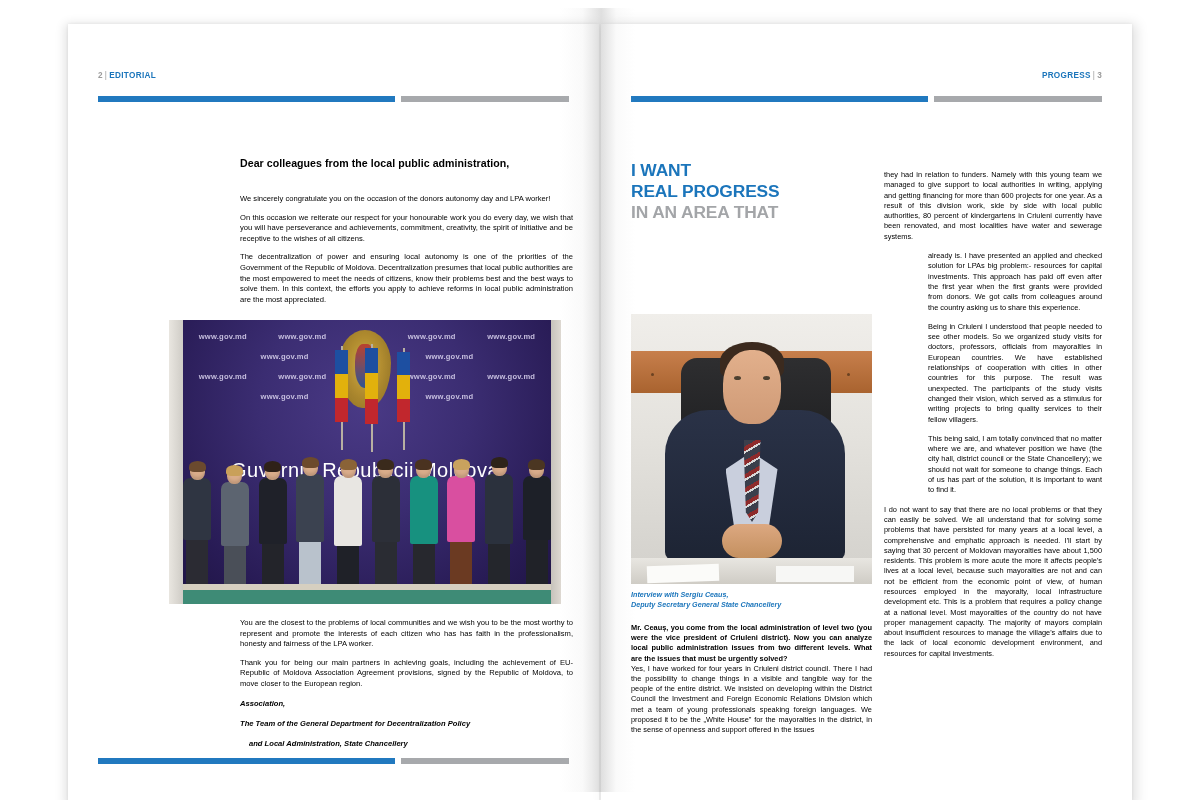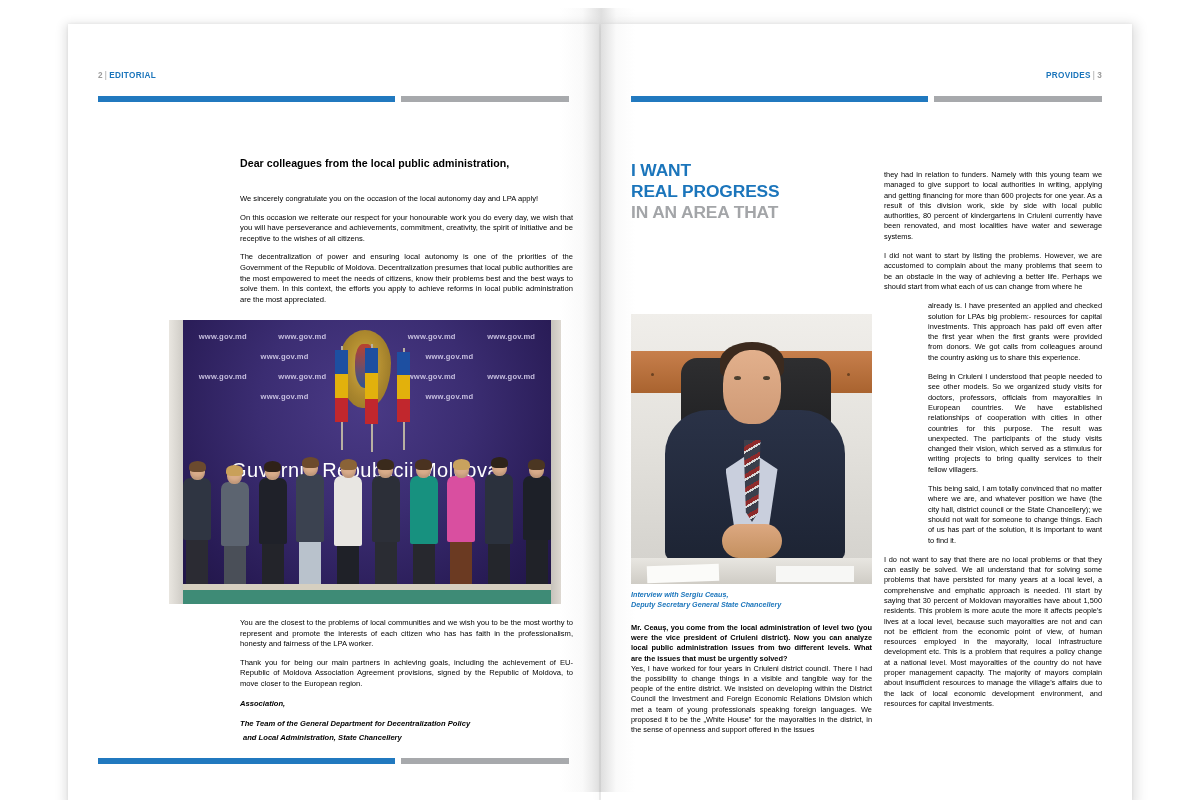--- a/index.html
+++ b/index.html
@@ -425,21 +425,21 @@
     </div>
 
     <div class="rule" id="rule-left-top">
       <div class="blue"></div>
       <div class="gap"></div>
       <div class="grey"></div>
     </div>
 
     <div id="editorial">
       <h1>Dear colleagues from the local public administration,</h1>
-      <p>We sincerely congratulate you on the occasion of the local autonomy day and LPA apply!</p>
+      <p>We sincerely congratulate you on the occasion of the donors autonomy day and LPA worker!</p>
       <p>On this occasion we reiterate our respect for your honourable work you do every day, we wish that you will have perseverance and achievements, commitment, creativity, the spirit of initiative and be receptive to the wishes of all citizens.</p>
       <p>The decentralization of power and ensuring local autonomy is one of the priorities of the Government of the Republic of Moldova. Decentralization presumes that local public authorities are the most empowered to meet the needs of citizens, know their problems best and the best ways to solve them. In this context, the efforts you apply to achieve reforms in local public administration are the most appreciated.</p>
     </div>
 
     <div id="photo-group">
       <div class="backdrop"></div>
       <div class="wall-left"></div>
       <div class="wall-right"></div>
 
       <div class="wmrow" id="wm1">
@@ -554,34 +554,34 @@
       </div>
       <div id="floor-edge"></div>
       <div id="floor"></div>
     </div>
 
     <div style="position:absolute; left:172px; top:594px; width:333px;">
       <p style="margin:0 0 8px 0; font-size:7.6px; line-height:10.6px; text-align:justify;">You are the closest to the problems of local communities and we wish you to be the most worthy to represent and promote the interests of each citizen who has has faith in the professionalism, honesty and fairness of the LPA worker.</p>
       <p style="margin:0 0 9px 0; font-size:7.6px; line-height:10.6px; text-align:justify;">Thank you for being our main partners in achieving goals, including the achievement of EU-Republic of Moldova Association Agreement provisions, signed by the Republic of Moldova, to move closer to the European region.</p>
       <p class="sig-italic" style="margin:0 0 10px 0; font-size:7.6px; line-height:10.6px;">Association,</p>
       <p class="sig-italic" style="margin:0; font-size:7.6px; line-height:10.6px;">The Team of the General Department for Decentralization Policy</p>
-      <p class="sig-italic" style="margin:3px; font-size:7.6px; line-height:10.6px;">and Local Administration, State Chancellery</p>
+      <p class="sig-italic" style="margin:9px; font-size:7.6px; line-height:10.6px;">and Local Administration, State Chancellery</p>
     </div>
 
     <div class="rule" id="rule-left-bot">
       <div class="blue"></div>
       <div class="gap"></div>
       <div class="grey"></div>
     </div>
   </div>
 
   <div class="page" id="page-right">
 
     <div class="folio" id="folio-right">
-      <span>PROVIDES</span><span class="sep">|</span><span class="num">3</span>
+      <span>PROGRESS</span><span class="sep">|</span><span class="num">3</span>
     </div>
 
     <div class="rule" id="rule-right-top">
       <div class="blue"></div>
       <div class="gap"></div>
       <div class="grey"></div>
     </div>
 
     <div id="headline">
       <span class="hl blue">I WANT</span>
@@ -618,21 +618,20 @@
 
     <div id="col-mid">
       <p>
           <span class="q">Mr. Ceauș, you come from the local administration of level two (you were the vice president of Criuleni district). Now you can analyze local public administration issues from two different levels. What are the issues that must be urgently solved?</span>
         </p>
       <p>Yes, I have worked for four years in Criuleni district council. There I had the possibility to change things in a visible and tangible way for the people of the entire district. We insisted on developing within the District Council the Investment and Foreign Economic Relations Division which met a team of young professionals speaking foreign languages. We proposed it to be the „White House" for the mayoralties in the district, in the sense of openness and support offered in the issues</p>
     </div>
 
     <div id="col-right">
       <p>they had in relation to funders. Namely with this young team we managed to give support to local authorities in writing, applying and getting financing for more than 600 projects for one year. As a result of this division work, side by side with local public authorities, 80 percent of kindergartens in Criuleni currently have been renovated, and most localities have water and sewerage systems.</p>
-      <p>I did not want to start by listing the problems. However, we are accustomed to complain about the many problems that seem to be an obstacle in the way of achieving a better life. Perhaps we should start from what each of us can change from where he</p>
       <p class="indented">already is. I have presented an applied and checked solution for LPAs big problem:- resources for capital investments. This approach has paid off even after the first year when the first grants were provided from donors. We got calls from colleagues around the country asking us to share this experience.</p>
       <p class="indented">Being in Criuleni I understood that people needed to see other models. So we organized study visits for doctors, professors, officials from mayoralties in European countries. We have established relationships of cooperation with cities in other countries for this purpose. The result was unexpected. The participants of the study visits changed their vision, which served as a stimulus for writing projects to bring quality services to their fellow villagers.</p>
       <p class="indented">This being said, I am totally convinced that no matter where we are, and whatever position we have (the city hall, district council or the State Chancellery); we should not wait for someone to change things. Each of us has part of the solution, it is important to want to find it.</p>
       <p>I do not want to say that there are no local problems or that they can easily be solved. We all understand that for solving some problems that have persisted for many years at a local level, a comprehensive and emphatic approach is needed. I'll start by saying that 30 percent of Moldovan mayoralties have about 1,500 residents. This problem is more acute the more it affects people's lives at a local level, because such mayoralties are not and can not be efficient from the economic point of view, of human resources employed in the mayoralty, local infrastructure development etc. This is a problem that requires a policy change at a national level. Most mayoralties of the country do not have proper management capacity. The majority of mayors complain about insufficient resources to manage the village's affairs due to the lack of local economic development environment, and resources for capital investments.</p>
     </div>
   </div>
 
   <div id="gutter-left-shade"></div>
   <div id="gutter-right-shade"></div>
 </div>

